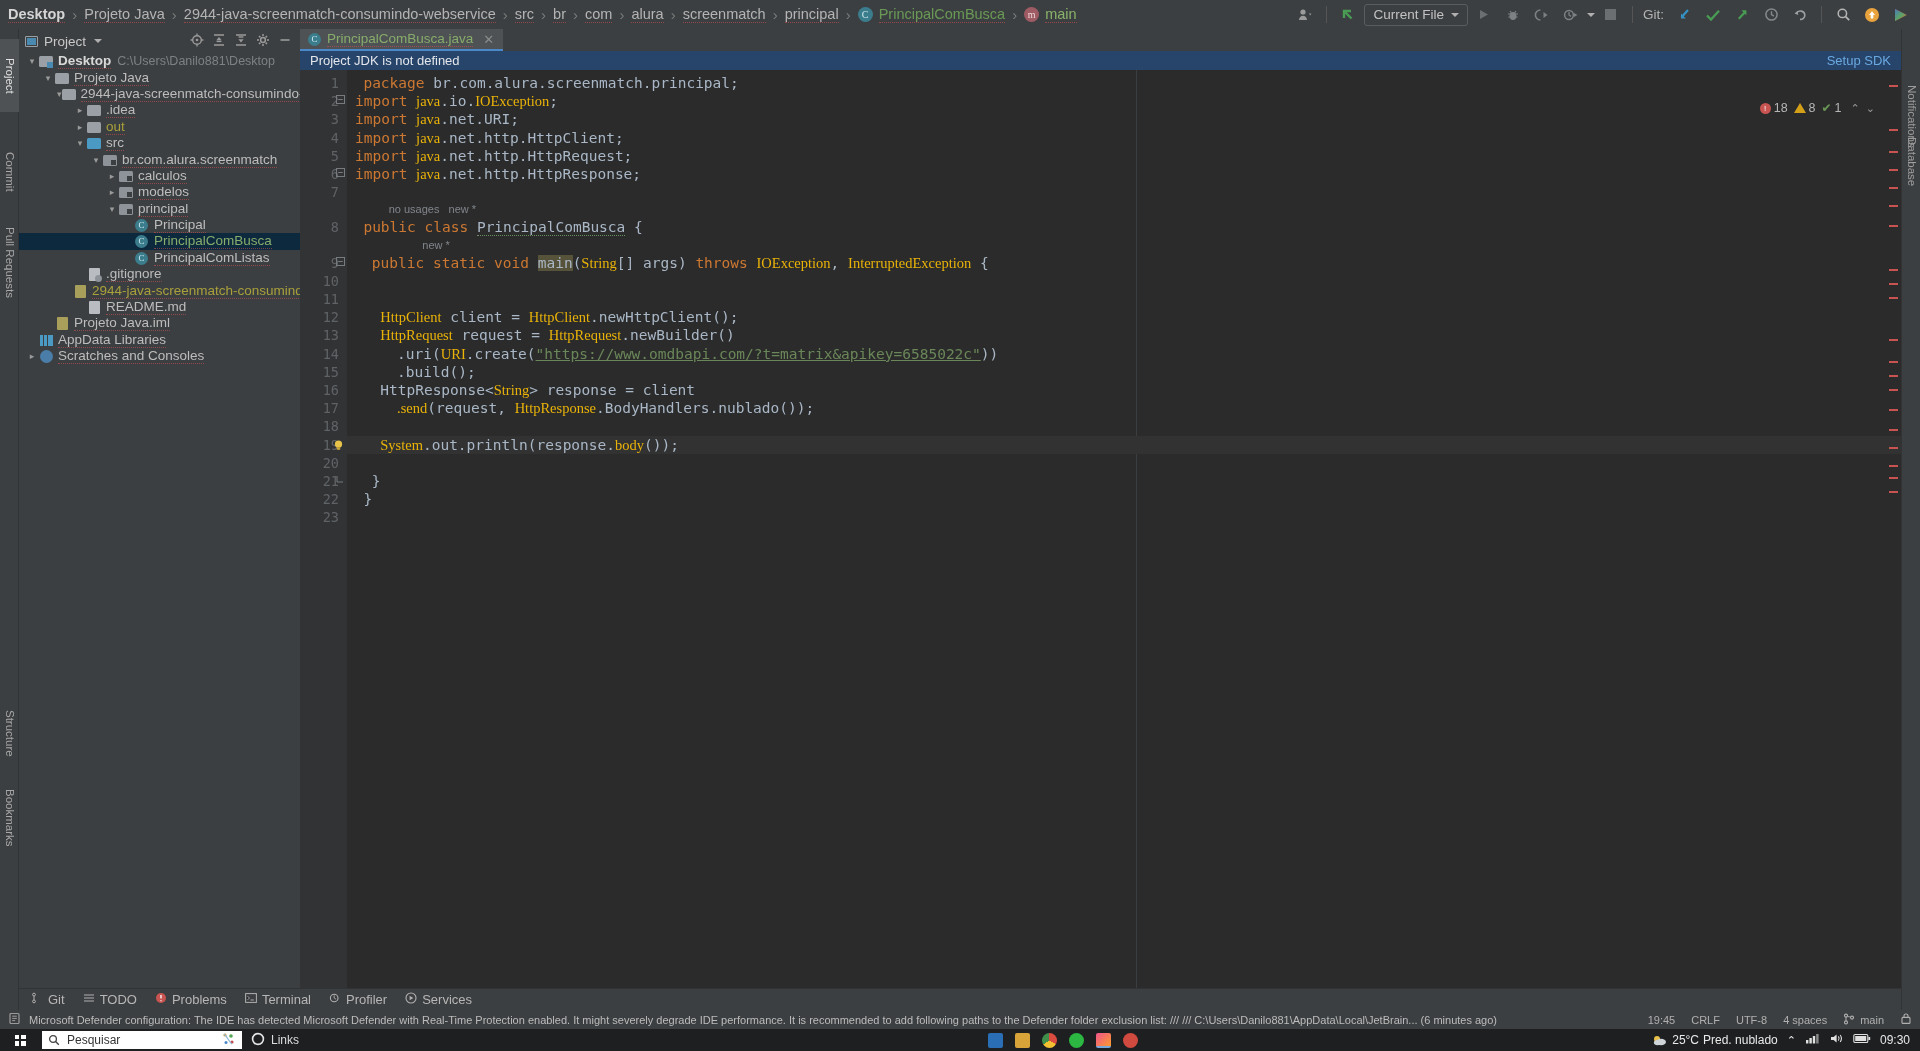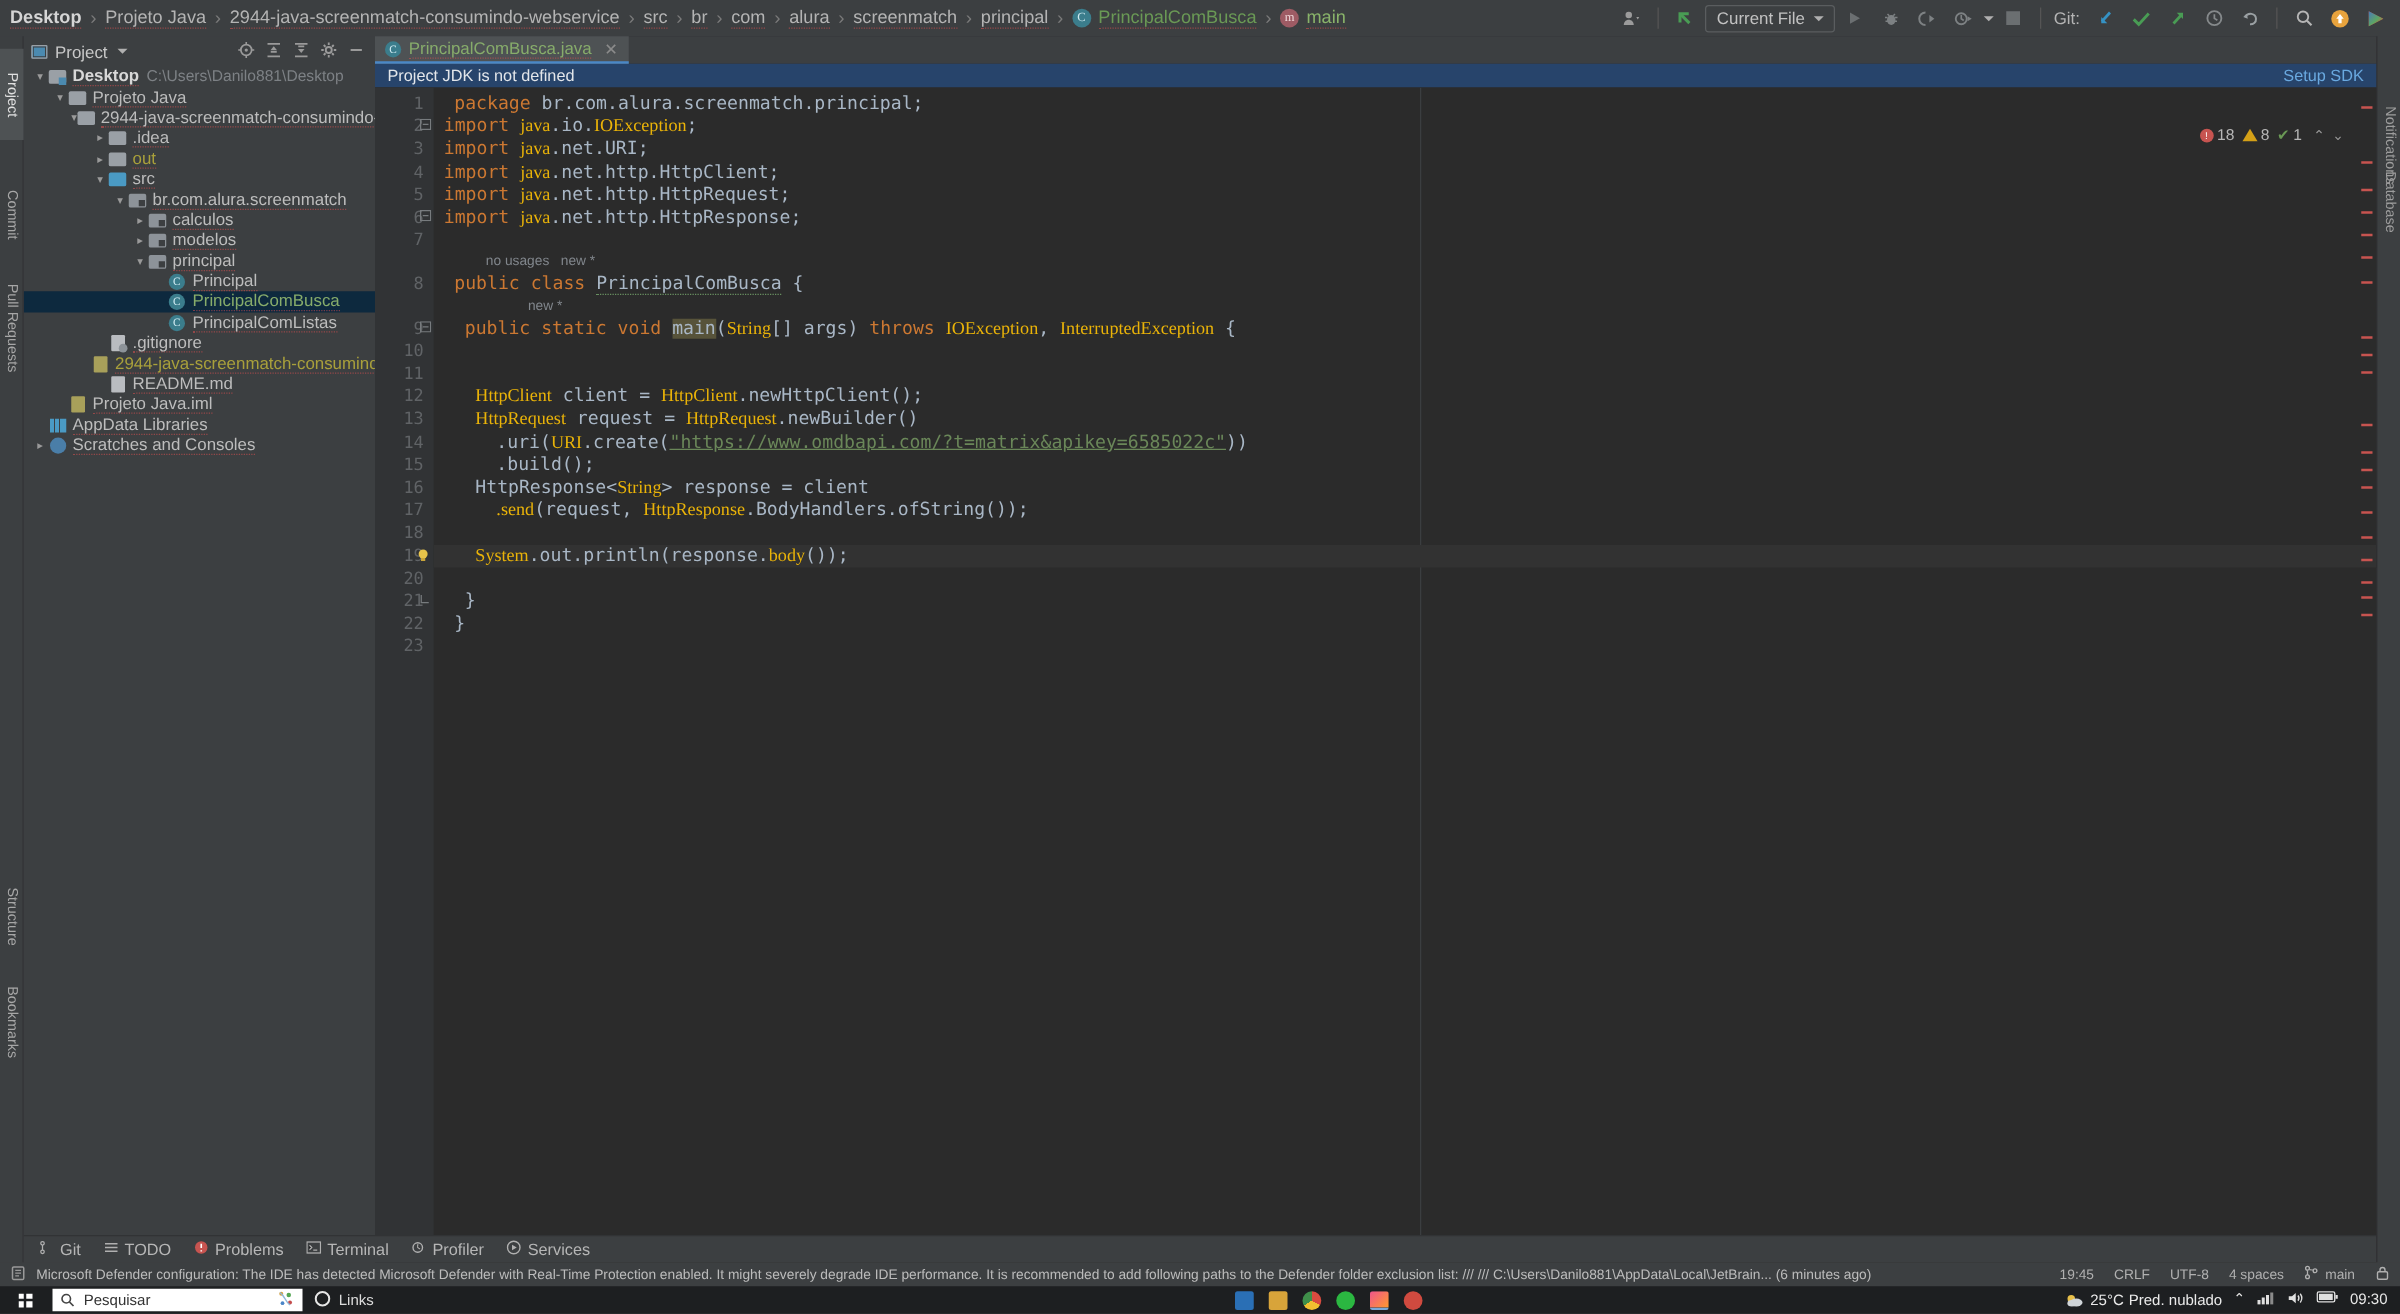--- a/index.html
+++ b/index.html
@@ -169,21 +169,21 @@
     background:#1d1f21; display:flex; align-items:center;
   }
   .start { width:40px; height:22px; display:flex; align-items:center; justify-content:center; }
   .wlogo { width:11px;height:11px; display:grid; grid-template-columns:1fr 1fr; grid-gap:1.3px; }
   .wlogo i { background:#ffffff; display:block; }
   .searchbox {
     width:200px; height:18px; background:#ffffff; display:flex; align-items:center;
     gap:7px; padding:0 6px; color:#333; font-size:12px; margin-left:2px;
   }
   .tb-item { display:flex; align-items:center; gap:6px; padding:0 9px; color:#dcdcdc; font-size:12px; }
-  .tbicons { margin-left:auto; display:flex; gap:9px; padding-right:10px; color:#e8e8e8; font-size:12px; }
+  .tbicons { margin-left:auto; display:flex; align-items:center; gap:9px; padding-right:10px; color:#e8e8e8; font-size:12px; }
   .appico { width:15px;height:15px;border-radius:2px; }
   .trayitem { display:flex; align-items:center; gap:4px; color:#eaeaea; font-size:12px; }
 </style>
 </head>
 <body>
 
 <div id="app">
 
   <div class="topbar">
     <div class="crumbs" id="crumbs">
@@ -617,21 +617,21 @@
           <div class="codeline" style="top: 149.4px; left: 16.42px;"><span class="kw">public class </span><span class="wavy">PrincipalComBusca</span><span class="fn"> {</span></div>
           <div class="hintline" style="top: 168.6px; left: 75.36px; font-size: 11px;">new *</div>
           <div class="codeline" style="top: 184.6px; left: 24.84px;"><span class="kw">public static void </span><span class="hl">main</span><span class="fn">(</span><span class="cls2">String</span><span class="fn">[] args) </span><span class="kw">throws </span><span class="cls2">IOException</span><span class="fn">, </span><span class="cls2">InterruptedException</span><span class="fn"> {</span></div>
           <div class="codeline" style="top: 202.8px; left: 8px;"></div>
           <div class="codeline" style="top: 221px; left: 8px;"></div>
           <div class="codeline" style="top: 239.2px; left: 33.26px;"><span class="cls2">HttpClient</span><span class="fn"> client = </span><span class="cls2">HttpClient</span><span class="fn">.newHttpClient();</span></div>
           <div class="codeline" style="top: 257.4px; left: 33.26px;"><span class="cls2">HttpRequest</span><span class="fn"> request = </span><span class="cls2">HttpRequest</span><span class="fn">.newBuilder()</span></div>
           <div class="codeline" style="top: 275.6px; left: 50.1px;"><span class="fn">.uri(</span><span class="cls2">URI</span><span class="fn">.create(</span><span class="str">"https://www.omdbapi.com/?t=matrix&amp;apikey=6585022c"</span><span class="fn">))</span></div>
           <div class="codeline" style="top: 293.8px; left: 50.1px;"><span class="fn">.build();</span></div>
           <div class="codeline" style="top: 312px; left: 33.26px;"><span class="fn">HttpResponse&lt;</span><span class="cls2">String</span><span class="fn">&gt; response = client</span></div>
-          <div class="codeline" style="top: 330.2px; left: 50.1px;"><span class="cls2">.send</span><span class="fn">(request, </span><span class="cls2">HttpResponse</span><span class="fn">.BodyHandlers.ofString());</span></div>
+          <div class="codeline" style="top: 330.2px; left: 50.1px;"><span class="cls2">.send</span><span class="fn">(request, </span><span class="cls2">HttpResponse</span><span class="fn">.BodyHandlers.nublado());</span></div>
           <div class="codeline" style="top: 348.4px; left: 8px;"></div>
           <div class="curline" style="top: 365.6px;"></div>
           <div class="codeline" style="top: 366.6px; left: 33.26px;"><span class="cls2">System</span><span class="fn">.out.println(response.</span><span class="cls2">body</span><span class="fn">());</span></div>
           <div class="codeline" style="top: 384.8px; left: 8px;"></div>
           <div class="codeline" style="top: 403px; left: 24.84px;"><span class="fn">}</span></div>
           <div class="codeline" style="top: 421.2px; left: 16.42px;"><span class="fn">}</span></div>
           <div class="codeline" style="top: 439.4px; left: 8px;"></div>
         </div>
     </div>
 

